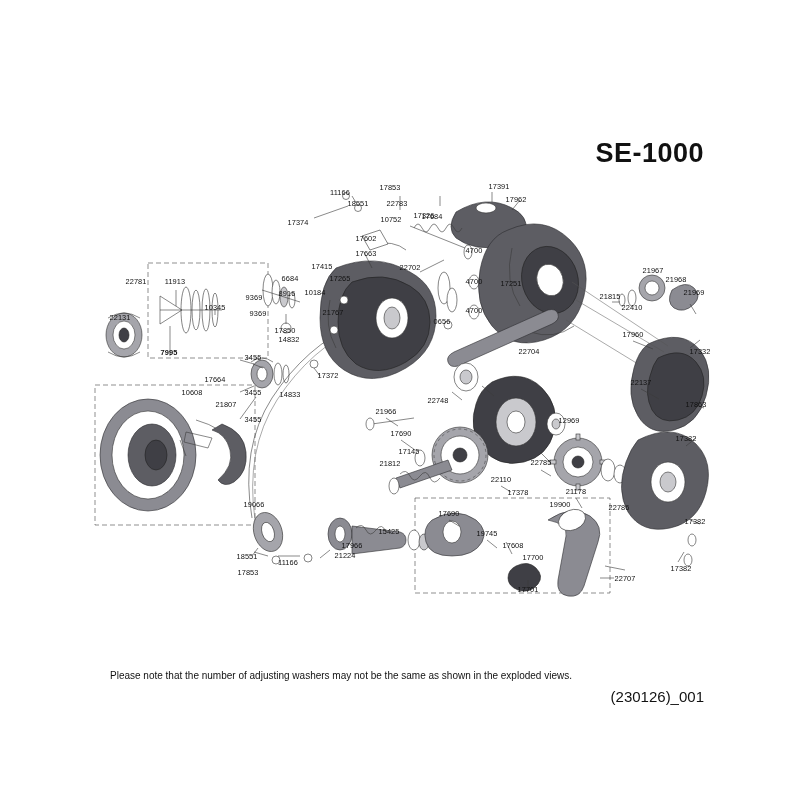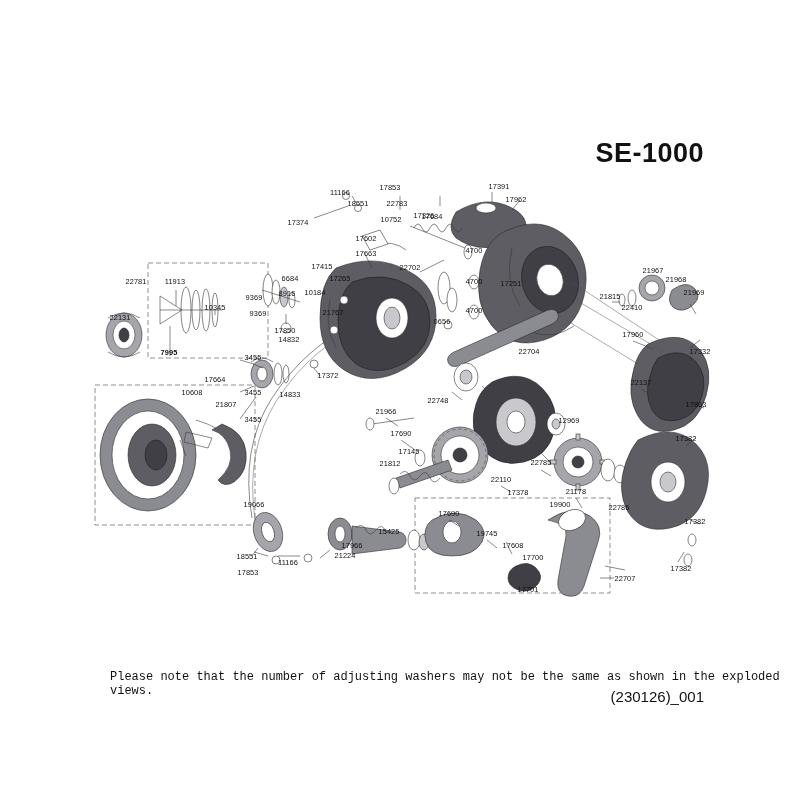--- a/index.html
+++ b/index.html
@@ -16,23 +16,22 @@
     position:absolute;
     right:96px;top:138px;
     font-size:27px;
     font-weight:bold;
     letter-spacing:0.5px;
     color:#111;
   }
   .note{
     position:absolute;
     left:110px;
-    font-size:12px;
-    color:#111;
-    font-family:Liberation Mono, monospace;
+    font-size:10px;
+    color:#111;
   }
   .note.l1{top:670px;}
   .note.l2{top:688px;}
   .docid{
     position:absolute;
     right:96px;top:688px;
     font-size:15px;
     color:#111;
   }
   .lbl{

